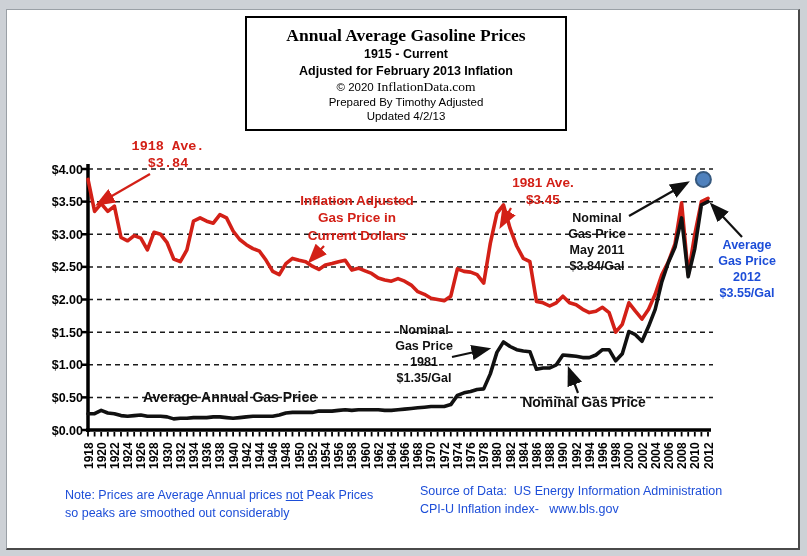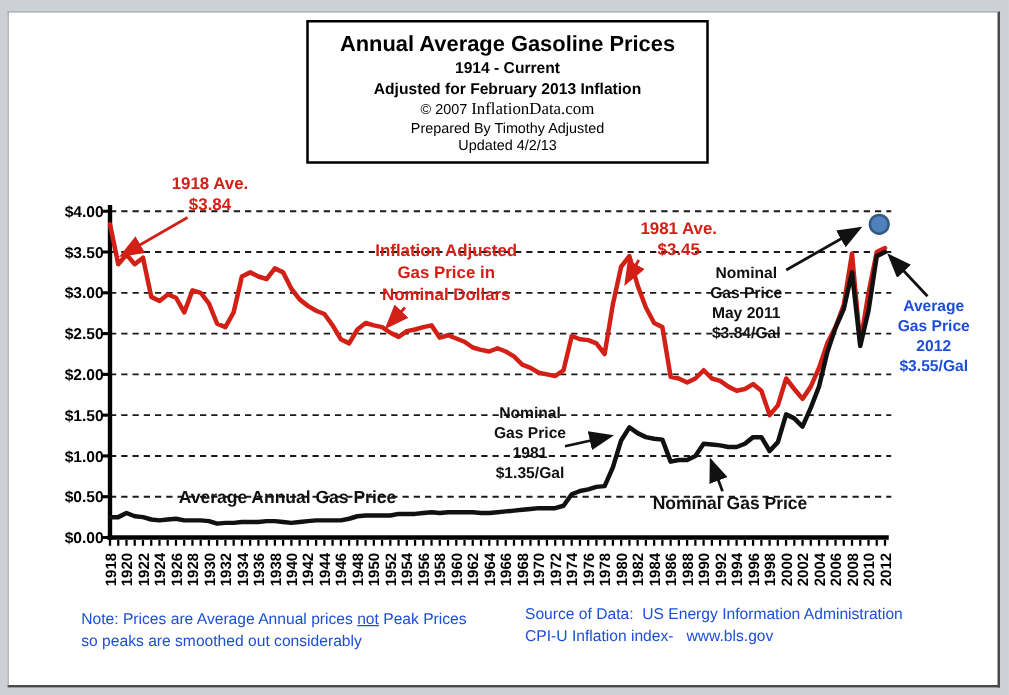--- a/index.html
+++ b/index.html
@@ -2,21 +2,21 @@
 <html><head>
 <meta charset="utf-8">
 <style>
   html,body{margin:0;padding:0;background:#cdd1d6;}
   #screen{position:relative;width:807px;height:556px;background:#cdd1d6;overflow:hidden;
           font-family:"Liberation Sans",sans-serif;-webkit-font-smoothing:antialiased;}
   #page{position:absolute;left:6px;top:9px;width:794px;height:541px;background:#ffffff;
         border:1px solid #9aa0a6;border-right:2px solid #4a4a4a;border-bottom:2px solid #4a4a4a;box-sizing:border-box;}
   #title-box{position:absolute;left:245px;top:16px;width:322px;height:115px;background:#fff;
              border:2px solid #000;box-sizing:border-box;text-align:center;color:#000;}
-  .t1{font-size:17.5px;font-weight:bold;margin-top:7px;line-height:21px;}
+  .t1{font-size:17.5px;font-weight:bold;margin-top:7px;line-height:21px;font-family:Liberation Serif, serif;}
   .t2{font-size:12.5px;font-weight:bold;line-height:17px;}
   .t3{font-size:12.5px;font-weight:bold;line-height:16px;}
   .t4{font-size:11.5px;line-height:16px;}
   .brand{font-family:"Liberation Serif",serif;font-size:13.5px;}
   .t5{font-size:11.5px;line-height:14px;}
   .t6{font-size:11.5px;line-height:14px;}
   #chart{position:absolute;left:0;top:128px;width:807px;height:362px;}
   .xlab{font-family:"Liberation Sans",sans-serif;font-size:12px;font-weight:bold;fill:#000;}
   .ylab{font-family:"Liberation Sans",sans-serif;font-size:12.5px;font-weight:bold;fill:#000;}
   .ann{position:absolute;white-space:pre-line;text-align:center;font-weight:bold;line-height:1.28;}
@@ -25,23 +25,23 @@
   .u{text-decoration:underline;}
 </style>
 </head>
 <body>
 
 <div id="screen">
   <div id="page"></div>
 
   <div id="title-box">
     <div class="t1">Annual Average Gasoline Prices</div>
-    <div class="t2">1914 - Current</div>
+    <div class="t2">1915 - Current</div>
     <div class="t3">Adjusted for February 2013 Inflation</div>
-    <div class="t4"><span>© 2007 </span><span class="brand">InflationData.com</span></div>
+    <div class="t4"><span>© 2020 </span><span class="brand">InflationData.com</span></div>
     <div class="t5">Prepared By Timothy Adjusted</div>
     <div class="t6">Updated 4/2/13</div>
   </div>
 
   <svg id="chart" viewBox="0 0 807 362">
     <defs id="chart-defs">
         <marker id="ah0" markerWidth="9" markerHeight="7" refX="7.5" refY="3.5" orient="auto">
           <path d="M0,0 L9,3.5 L0,7 z" fill="#d32017"></path>
         </marker>
         <marker id="ah1" markerWidth="9" markerHeight="7" refX="7.5" refY="3.5" orient="auto">
@@ -251,25 +251,25 @@
         <line x1="150" y1="46" x2="98" y2="76" stroke="#d32017" stroke-width="2.2" marker-end="url(#ah0)"></line>
         <line x1="324" y1="118" x2="310" y2="133" stroke="#d32017" stroke-width="2.2" marker-end="url(#ah1)"></line>
         <line x1="511" y1="80" x2="501" y2="98" stroke="#d32017" stroke-width="2.2" marker-end="url(#ah2)"></line>
         <line x1="629" y1="88" x2="687" y2="55" stroke="#111111" stroke-width="2.2" marker-end="url(#ah3)"></line>
         <line x1="742" y1="109" x2="712" y2="77" stroke="#111111" stroke-width="2.2" marker-end="url(#ah4)"></line>
         <line x1="452" y1="229" x2="488" y2="221" stroke="#111111" stroke-width="2.2" marker-end="url(#ah5)"></line>
         <line x1="578" y1="265" x2="569" y2="241" stroke="#111111" stroke-width="2.2" marker-end="url(#ah6)"></line>
       </g>
     </svg>
 
-  <div class="ann" style="left: 103px; top: 138px; width: 130px; color: rgb(211, 32, 23); font-size: 13.5px;">1918 Ave.
+  <div class="ann" style="left: 103px; top: 138px; width: 130px; color: rgb(211, 32, 23); font-size: 13.5px; font-family: Liberation Mono, monospace;">1918 Ave.
 $3.84</div>
   <div class="ann" style="left: 272px; top: 192px; width: 170px; color: rgb(211, 32, 23); font-size: 13.5px;">Inflation Adjusted
 Gas Price in
-Nominal Dollars</div>
+Current Dollars</div>
   <div class="ann" style="left: 488px; top: 174px; width: 110px; color: rgb(211, 32, 23); font-size: 13.5px;">1981 Ave.
 $3.45</div>
   <div class="ann" style="left: 542px; top: 210px; width: 110px; color: rgb(17, 17, 17); font-size: 12.5px;">Nominal
 Gas Price
 May 2011
 $3.84/Gal</div>
   <div class="ann" style="left: 692px; top: 237px; width: 110px; color: #1d4ed8; font-size: 12.5px;">Average
 Gas Price
 2012
 $3.55/Gal</div>

